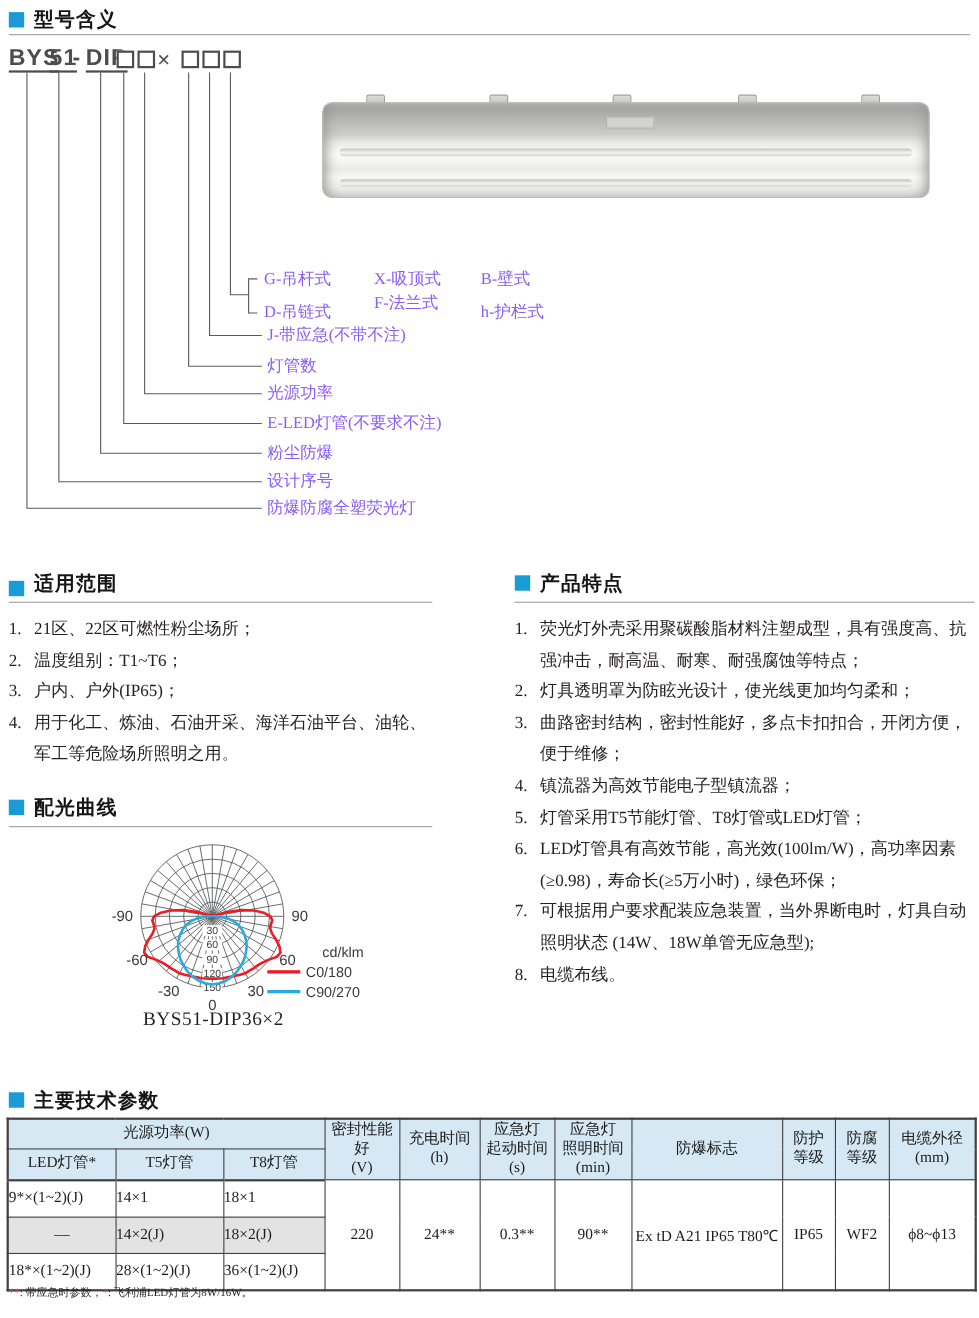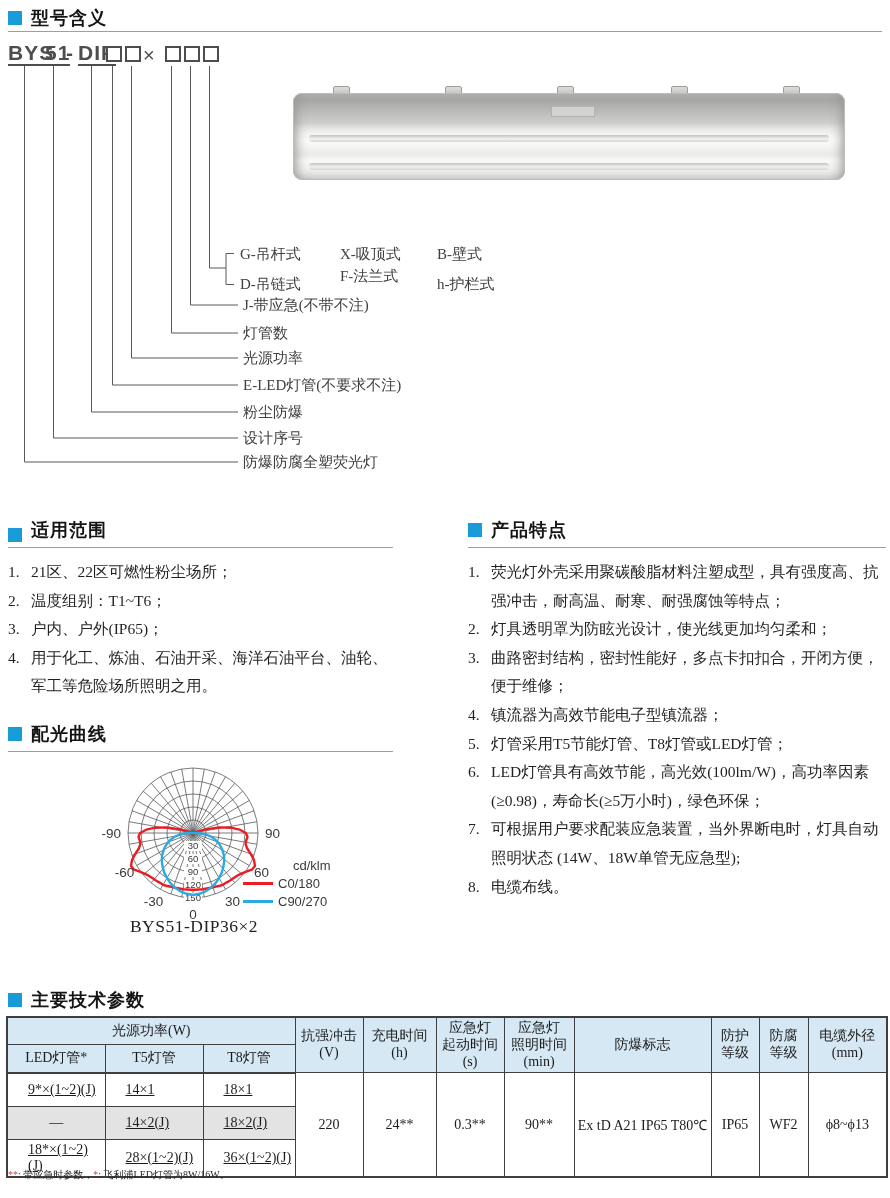--- a/index.html
+++ b/index.html
@@ -14,21 +14,21 @@
   .rule{position:absolute;height:1px;background:#9d9fa2;}
 
   
   .m-part{position:absolute;font-family:"Liberation Sans",sans-serif;font-weight:600;
           font-size:21px;line-height:21px;color:#4d4d4d;letter-spacing:1px;}
   .m-part.u{border-bottom:2px solid #4d4d4d;padding-bottom:1px;}
   .m-box{position:absolute;width:12px;height:12px;border:2px solid #4d4d4d;background:#fff;}
   .m-x{position:absolute;font-family:"Liberation Sans",sans-serif;font-size:20px;color:#4d4d4d;}
 
   svg.diagram{position:absolute;left:0;top:0;pointer-events:none;}
-  .callout-label{position:absolute;font-size:15px;color:#404040;transform:translateY(-50%);
+  .callout-label{position:absolute;font-size:15px;color:#8b5cf6;transform:translateY(-50%);
                  white-space:nowrap;line-height:16px;}
 
   
   .lamp{position:absolute;left:293px;top:86px;width:552px;height:94px;}
   .lamp .clip{position:absolute;top:0;width:15px;height:13px;border:1px solid #9d9d9b;border-radius:2px;
               background:linear-gradient(180deg,#dcdcda,#b2b2b0);}
   .lamp-body{position:absolute;left:0;right:0;top:7px;bottom:0;border-radius:9px;
      background:linear-gradient(180deg,#b3b3b1 0%,#a6a6a4 8%,#bcbcba 22%,#cdcdcb 34%,
                 #e6e6e4 41%,#f4f4f2 48%,#fbfbf9 55%,#f3f3f1 63%,#eaeae8 70%,
                 #f8f8f6 78%,#efefed 88%,#d9d9d7 97%,#cccccb 100%);
@@ -54,21 +54,21 @@
   .leg-swatch{width:30px;height:3px;flex:0 0 auto;}
 
   
   .specs-table{position:absolute;left:6px;top:1016px;width:880px;border-collapse:collapse;
                table-layout:fixed;font-size:14px;color:#1c1c1c;}
   .specs-table th,.specs-table td{border:1px solid #3f3f3f;text-align:center;vertical-align:middle;
                padding:2px 3px;font-weight:normal;}
   .specs-table{border:2px solid #3f3f3f;}
   .specs-table thead th{background:#d5e8f4;white-space:pre-line;line-height:1.2;}
   .specs-table thead tr:last-child th{border-bottom:2px solid #3f3f3f;}
-  .specs-table td.l{text-align:left;padding-left:20px;text-decoration:underline;}
+  .specs-table td.l{text-align:left;padding-left:0;}
   .specs-table tr.shaded td{background:#e3e3e3;}
   .specs-table tbody td{height:28px;}
 
   .footnote{position:absolute;left:8px;top:1168px;font-size:10px;color:#231f20;}
   .footnote .red{color:#cf4045;}
 </style>
 </head>
 <body>
 
 <div class="page">
@@ -258,21 +258,21 @@
         <col style="width:68px">
       <col style="width:70px">
         <col style="width:137px">
         <col style="width:48px">
       <col style="width:49px">
         <col style="width:79px">
     </colgroup>
     <thead>
       <tr>
         <th colspan="3">光源功率(W)</th>
-        <th rowspan="2">抗强冲击
+        <th rowspan="2">密封性能好
 (V)</th>
         <th rowspan="2">充电时间
 (h)</th>
         <th rowspan="2">应急灯
 起动时间
 (s)</th>
         <th rowspan="2">应急灯
 照明时间
 (min)</th>
         <th rowspan="2">防爆标志</th>

